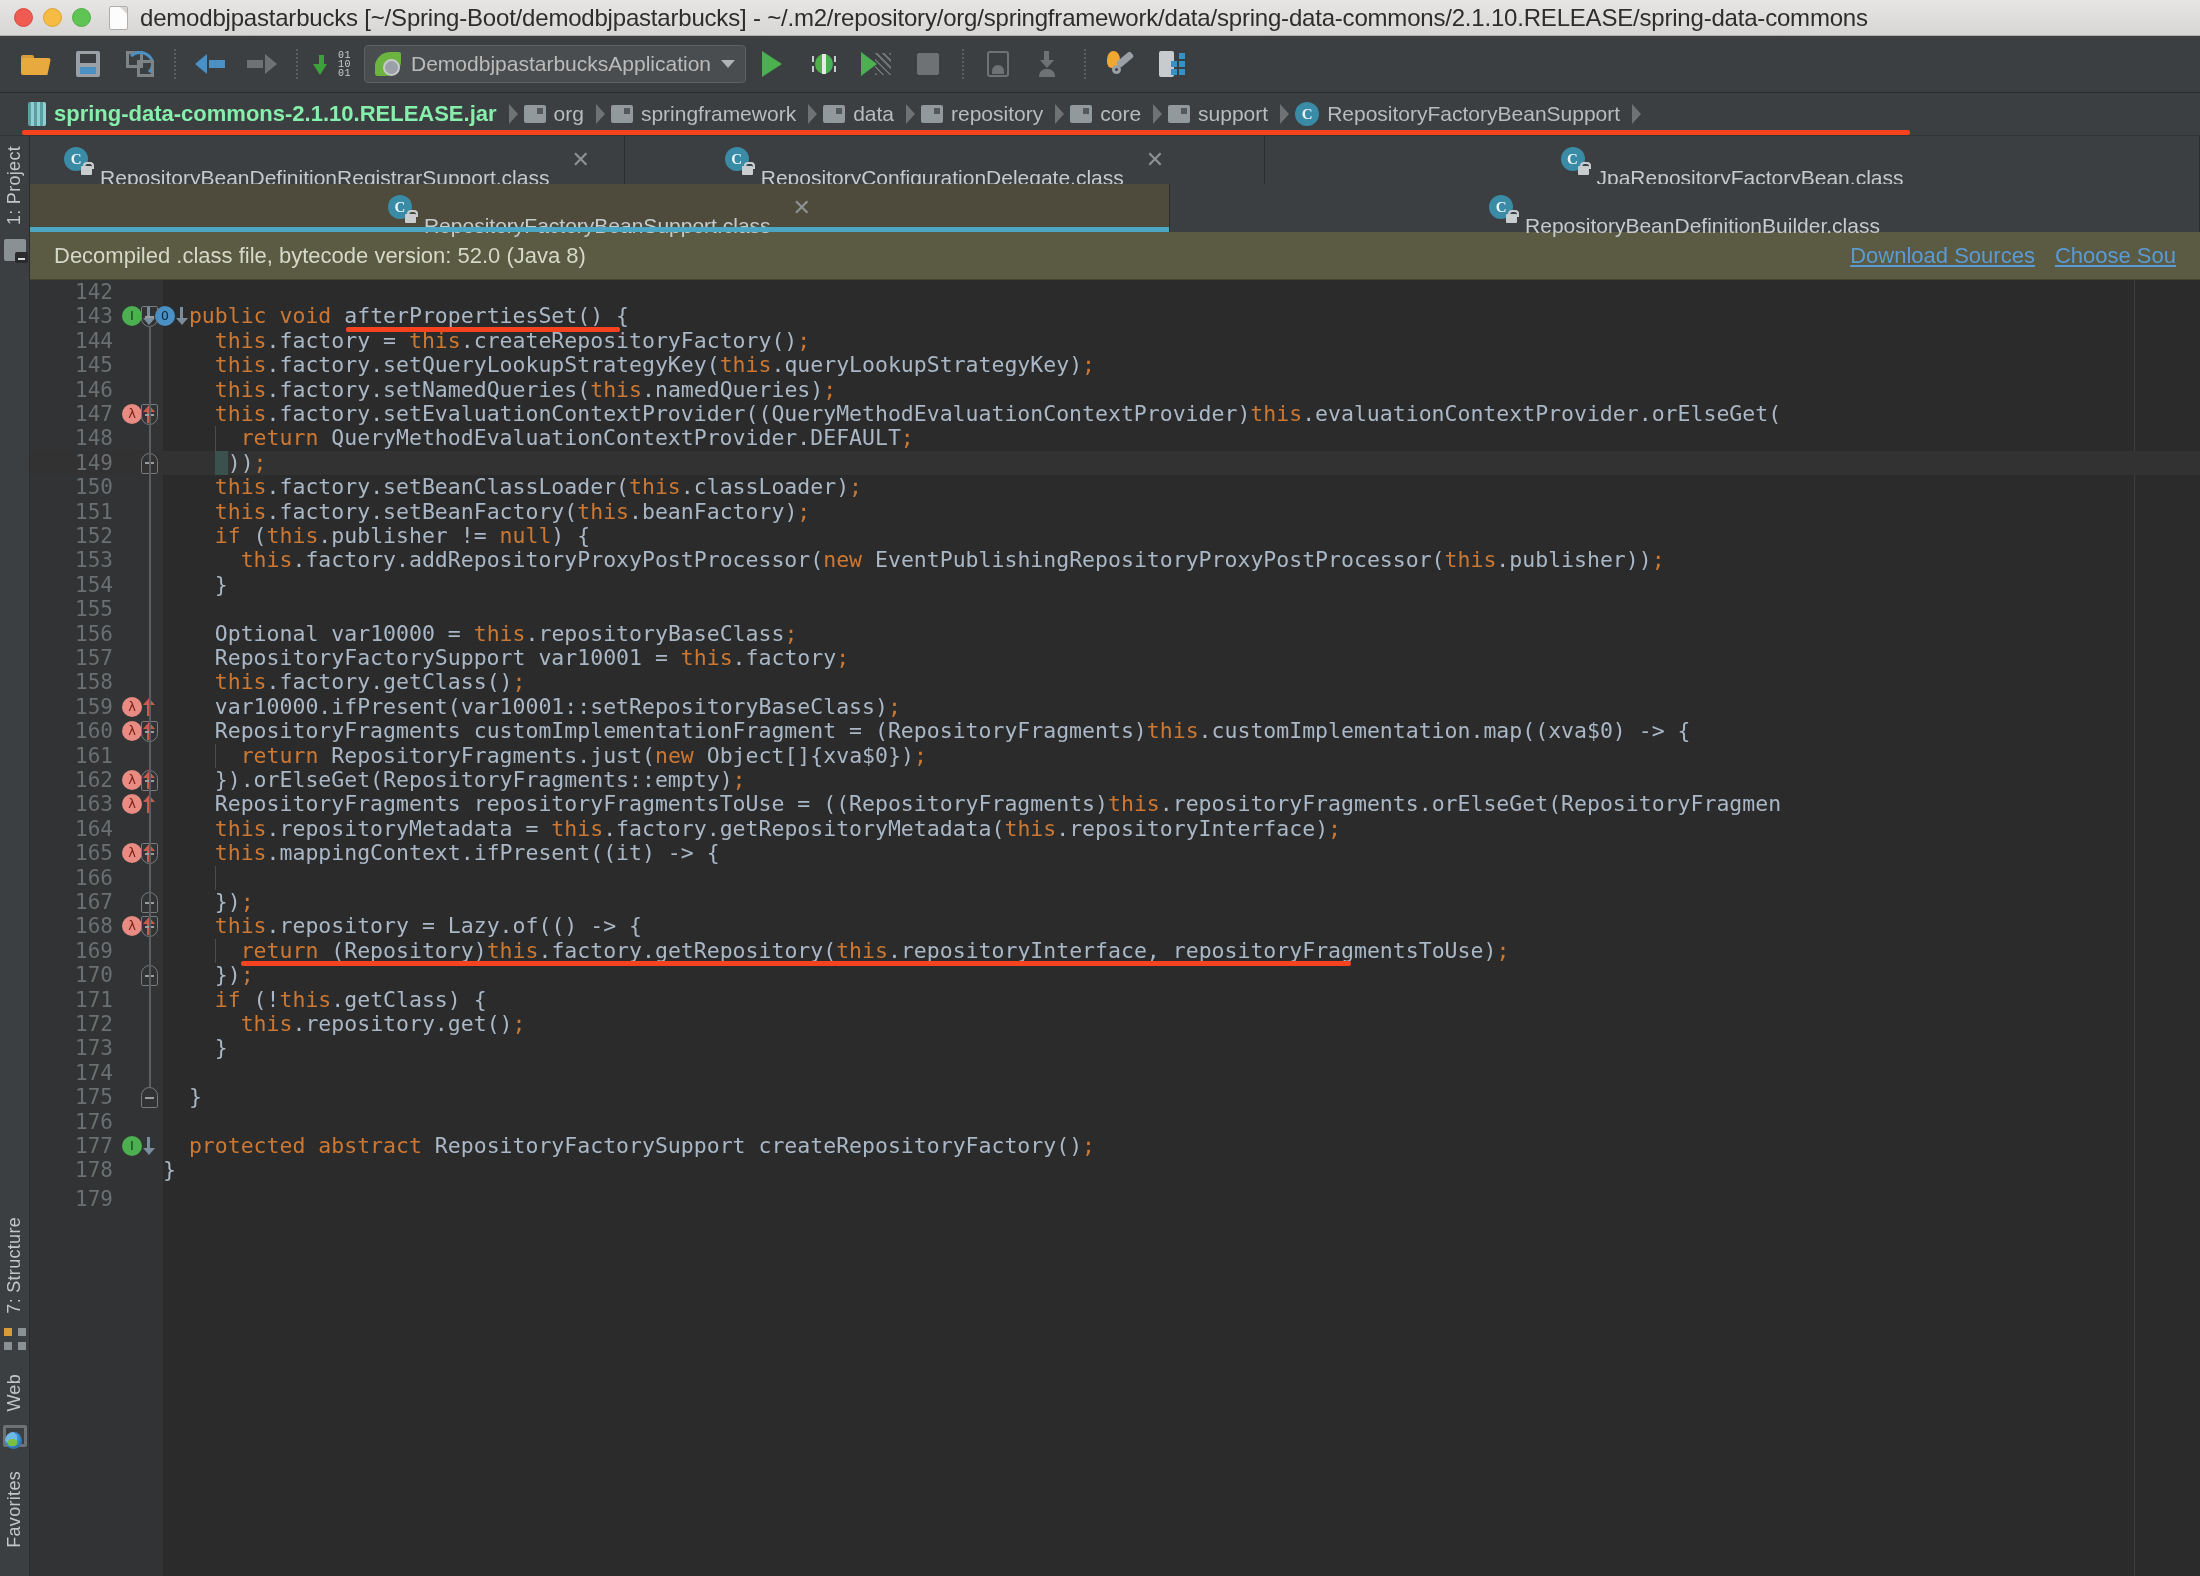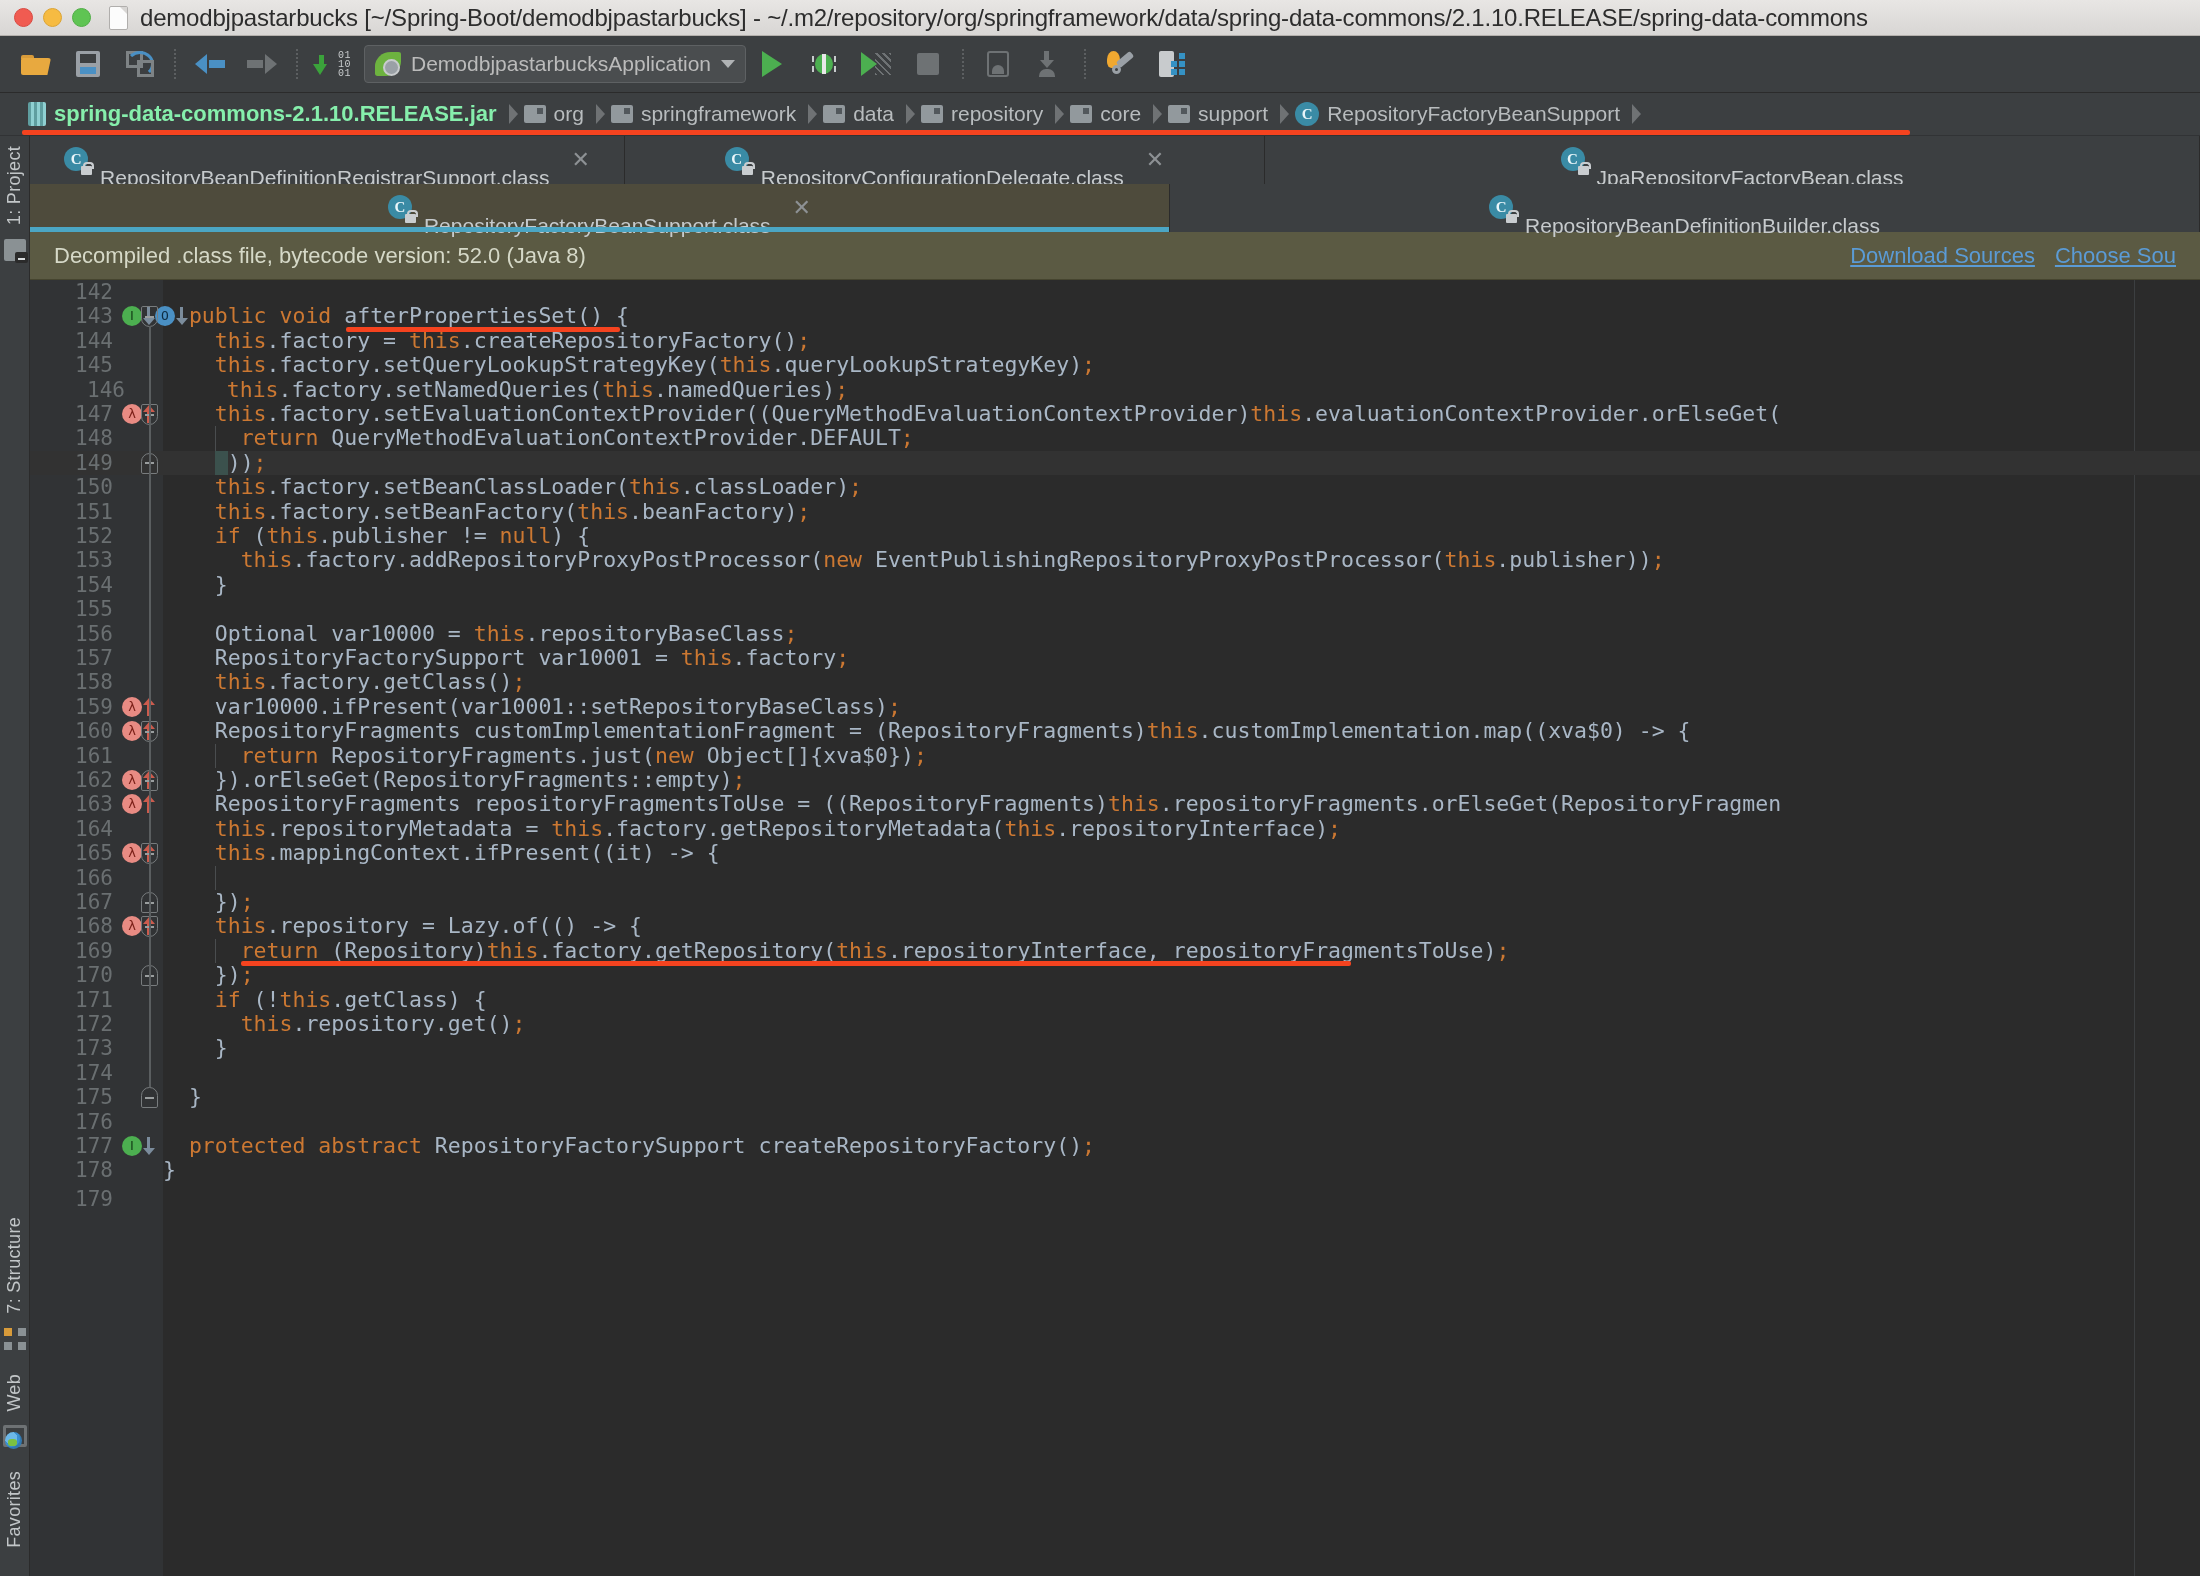--- a/index.html
+++ b/index.html
@@ -598,21 +598,21 @@
 
   <div class="codearea">
     <div class="gutter"></div>
     <div class="fold-rail"></div>
     <div class="code-right-edge"></div>
     <div class="lines" id="code-lines">
         <div class="line" style="top: 0px; position: absolute; left: 0px; right: 0px;"><span class="lno">142</span><span class="code"></span></div>
         <div class="line" style="top: 24.4px; position: absolute; left: 0px; right: 0px;"><span class="lno">143</span><span class="code">  <span class="kw">public</span> <span class="kw">void</span> <span class="id">afterPropertiesSet</span>() {</span><span class="gm" style="left: 92px; top: 2px;"><span class="gm-impl">I</span><span class="gm-arrow-dn"></span><span class="gm-override">O</span><span class="gm-arrow-dn"></span></span><span class="fold start" style="left: 111px; top: 2px;"></span></div>
         <div class="line" style="top: 48.8px; position: absolute; left: 0px; right: 0px;"><span class="lno">144</span><span class="code">    <span class="kw">this</span>.<span class="id">factory</span> = <span class="kw">this</span>.<span class="id">createRepositoryFactory</span>()<span class="semi">;</span></span></div>
         <div class="line" style="top: 73.2px; position: absolute; left: 0px; right: 0px;"><span class="lno">145</span><span class="code">    <span class="kw">this</span>.<span class="id">factory</span>.<span class="id">setQueryLookupStrategyKey</span>(<span class="kw">this</span>.<span class="id">queryLookupStrategyKey</span>)<span class="semi">;</span></span></div>
-        <div class="line" style="top: 97.6px; position: absolute; left: 12px; right: 0px;"><span class="lno">146</span><span class="code">    <span class="kw">this</span>.<span class="id">factory</span>.<span class="id">setNamedQueries</span>(<span class="kw">this</span>.<span class="id">namedQueries</span>)<span class="semi">;</span></span></div>
+        <div class="line" style="top: 97.6px; position: absolute; left: 0px; right: 0px;"><span class="lno">146</span><span class="code">    <span class="kw">this</span>.<span class="id">factory</span>.<span class="id">setNamedQueries</span>(<span class="kw">this</span>.<span class="id">namedQueries</span>)<span class="semi">;</span></span></div>
         <div class="line" style="top: 122px; position: absolute; left: 0px; right: 0px;"><span class="lno">147</span><span class="code">    <span class="kw">this</span>.<span class="id">factory</span>.<span class="id">setEvaluationContextProvider</span>((<span class="id">QueryMethodEvaluationContextProvider</span>)<span class="kw">this</span>.<span class="id">evaluationContextProvider</span>.<span class="id">orElseGet</span>(</span><span class="gm" style="left: 92px; top: 2px;"><span class="gm-lambda">λ</span><span class="gm-arrow-up"></span></span><span class="fold start" style="left: 111px; top: 2px;"></span></div>
         <div class="line" style="top: 146.4px; position: absolute; left: 0px; right: 0px;"><span class="lno">148</span><span class="code">      <span class="kw">return</span> <span class="id">QueryMethodEvaluationContextProvider</span>.<span class="id">DEFAULT</span><span class="semi">;</span></span></div>
         <div class="line hl" style="top: 170.8px; position: absolute; left: 0px; right: 0px; padding-left: 44px;"><span class="lno">149</span><span class="code">    }))<span class="semi">;</span></span><span class="fold end" style="left: 111px; top: 2px;"></span></div>
         <div class="line" style="top: 195.2px; position: absolute; left: 0px; right: 0px;"><span class="lno">150</span><span class="code">    <span class="kw">this</span>.<span class="id">factory</span>.<span class="id">setBeanClassLoader</span>(<span class="kw">this</span>.<span class="id">classLoader</span>)<span class="semi">;</span></span></div>
         <div class="line" style="top: 219.6px; position: absolute; left: 0px; right: 0px;"><span class="lno">151</span><span class="code">    <span class="kw">this</span>.<span class="id">factory</span>.<span class="id">setBeanFactory</span>(<span class="kw">this</span>.<span class="id">beanFactory</span>)<span class="semi">;</span></span></div>
         <div class="line" style="top: 244px; position: absolute; left: 0px; right: 0px;"><span class="lno">152</span><span class="code">    <span class="kw">if</span> (<span class="kw">this</span>.<span class="id">publisher</span> != <span class="kw">null</span>) {</span></div>
         <div class="line" style="top: 268.4px; position: absolute; left: 0px; right: 0px;"><span class="lno">153</span><span class="code">      <span class="kw">this</span>.<span class="id">factory</span>.<span class="id">addRepositoryProxyPostProcessor</span>(<span class="kw">new</span> <span class="id">EventPublishingRepositoryProxyPostProcessor</span>(<span class="kw">this</span>.<span class="id">publisher</span>))<span class="semi">;</span></span></div>
         <div class="line" style="top: 292.8px; position: absolute; left: 0px; right: 0px;"><span class="lno">154</span><span class="code">    }</span></div>
         <div class="line" style="top: 317.2px; position: absolute; left: 0px; right: 0px;"><span class="lno">155</span><span class="code"></span></div>
         <div class="line" style="top: 341.6px; position: absolute; left: 0px; right: 0px;"><span class="lno">156</span><span class="code">    <span class="id">Optional</span> <span class="id">var10000</span> = <span class="kw">this</span>.<span class="id">repositoryBaseClass</span><span class="semi">;</span></span></div>

